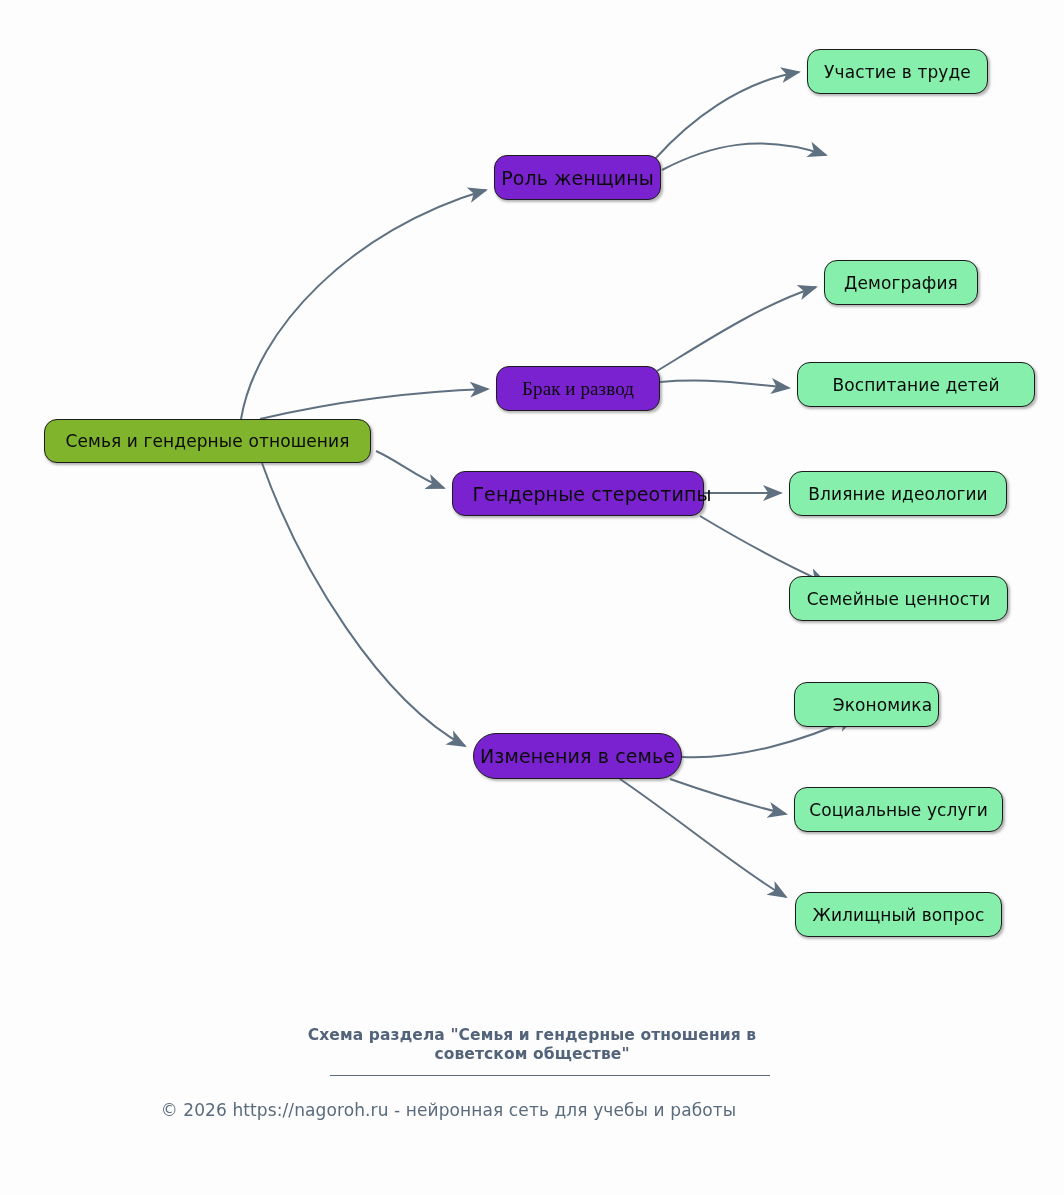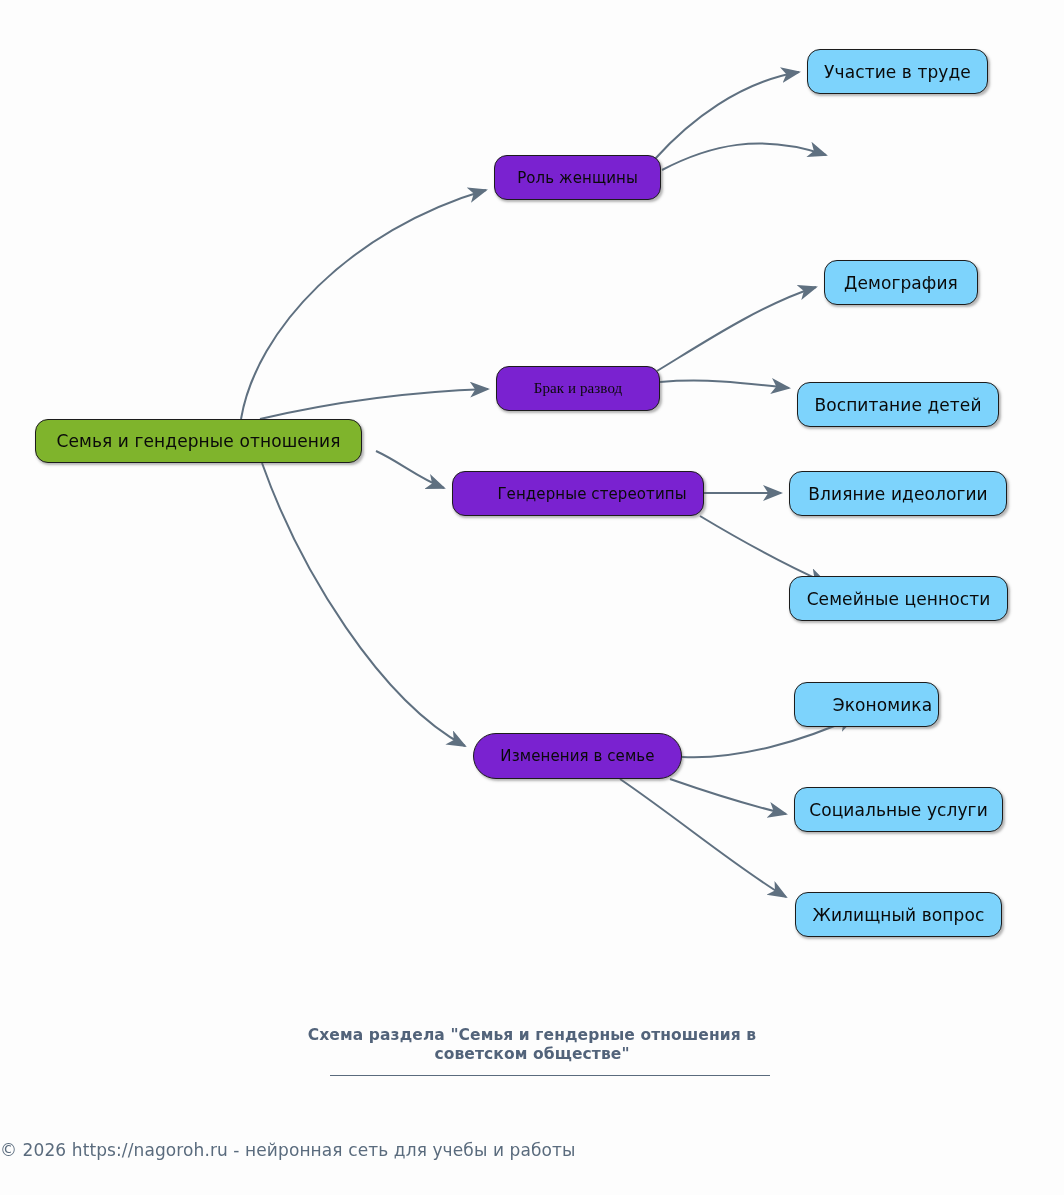--- a/index.html
+++ b/index.html
@@ -40,24 +40,24 @@
     white-space: nowrap;
     letter-spacing: 0.1px;
     box-shadow: 1.5px 2px 2.5px rgba(90,90,90,0.45);
   }
   .node-root {
     background: #7fb42c;
     font-size: 17px;
   }
   .node-branch {
     background: #7a22d0;
-    font-size: 15px;
+    font-size: 19px;
   }
   .node-leaf {
-    background: #7dd3fc;
+    background: #86efac;
     font-size: 17px;
   }
   .caption {
     position: absolute;
     left: 0;
     width: 1064px;
     text-align: center;
     color: #52637a;
     font-weight: bold;
     font-size: 15.5px;
@@ -66,25 +66,24 @@
   }
   .divider {
     position: absolute;
     height: 0;
     border-top: 1.2px solid #5a6b7d;
   }
   .footer {
     position: absolute;
     left: 0;
     width: 897px;
-    text-align: left;
+    text-align: center;
     color: #5a6b7d;
     font-size: 17px;
     letter-spacing: 0.1px;
-    margin-top: 40px;
   }
 </style>
 </head>
 <body>
 
 <div id="canvas">
 
   <svg class="edges" viewBox="0 0 1064 1195" width="1064" height="1195">
     <defs>
       <marker id="arrow" markerWidth="11" markerHeight="11" refX="9" refY="4" orient="auto" markerUnits="strokeWidth">
@@ -106,38 +105,38 @@
 
       <path d="M 704,493 L 781,493"></path>
       <path d="M 700,516 C 740,540 790,567 826,583"></path>
 
       <path d="M 682,757 C 740,760 805,740 855,717"></path>
       <path d="M 670,779 C 710,793 748,805 786,814"></path>
       <path d="M 620,779 C 680,820 740,870 786,897"></path>
     </g>
   </svg>
 
-  <div class="node node-root" style="left:35px; top:419px; width:327px; height:44px;">
+  <div class="node node-root" style="left:44px; top:419px; width:327px; height:44px;">
     <span>Семья и гендерные отношения</span>
   </div>
 
   <div class="node node-branch" style="left:494px; top:155px; width:167px; height:45px;">
     <span>Роль женщины</span>
   </div>
   <div class="node node-leaf" style="left:807px; top:49px; width:181px; height:45px;">
     <span>Участие в труде</span>
   </div>
 
   <div class="node node-branch" style="left:496px; top:366px; width:164px; height:45px;font-family:Liberation Serif, serif;">
     <span>Брак и развод</span>
   </div>
   <div class="node node-leaf" style="left:824px; top:260px; width:154px; height:45px;">
     <span>Демография</span>
   </div>
-  <div class="node node-leaf" style="left:797px; top:382px; width:202px; height:45px;">
+  <div class="node node-leaf" style="left:797px; top:362px; width:238px; height:45px;">
     <span>Воспитание детей</span>
   </div>
 
   <div class="node node-branch" style="left:452px; top:471px; width:252px; height:45px;padding-left:28px;">
     <span>Гендерные стереотипы</span>
   </div>
   <div class="node node-leaf" style="left:789px; top:471px; width:218px; height:45px;">
     <span>Влияние идеологии</span>
   </div>
   <div class="node node-leaf" style="left:789px; top:576px; width:219px; height:45px;">

